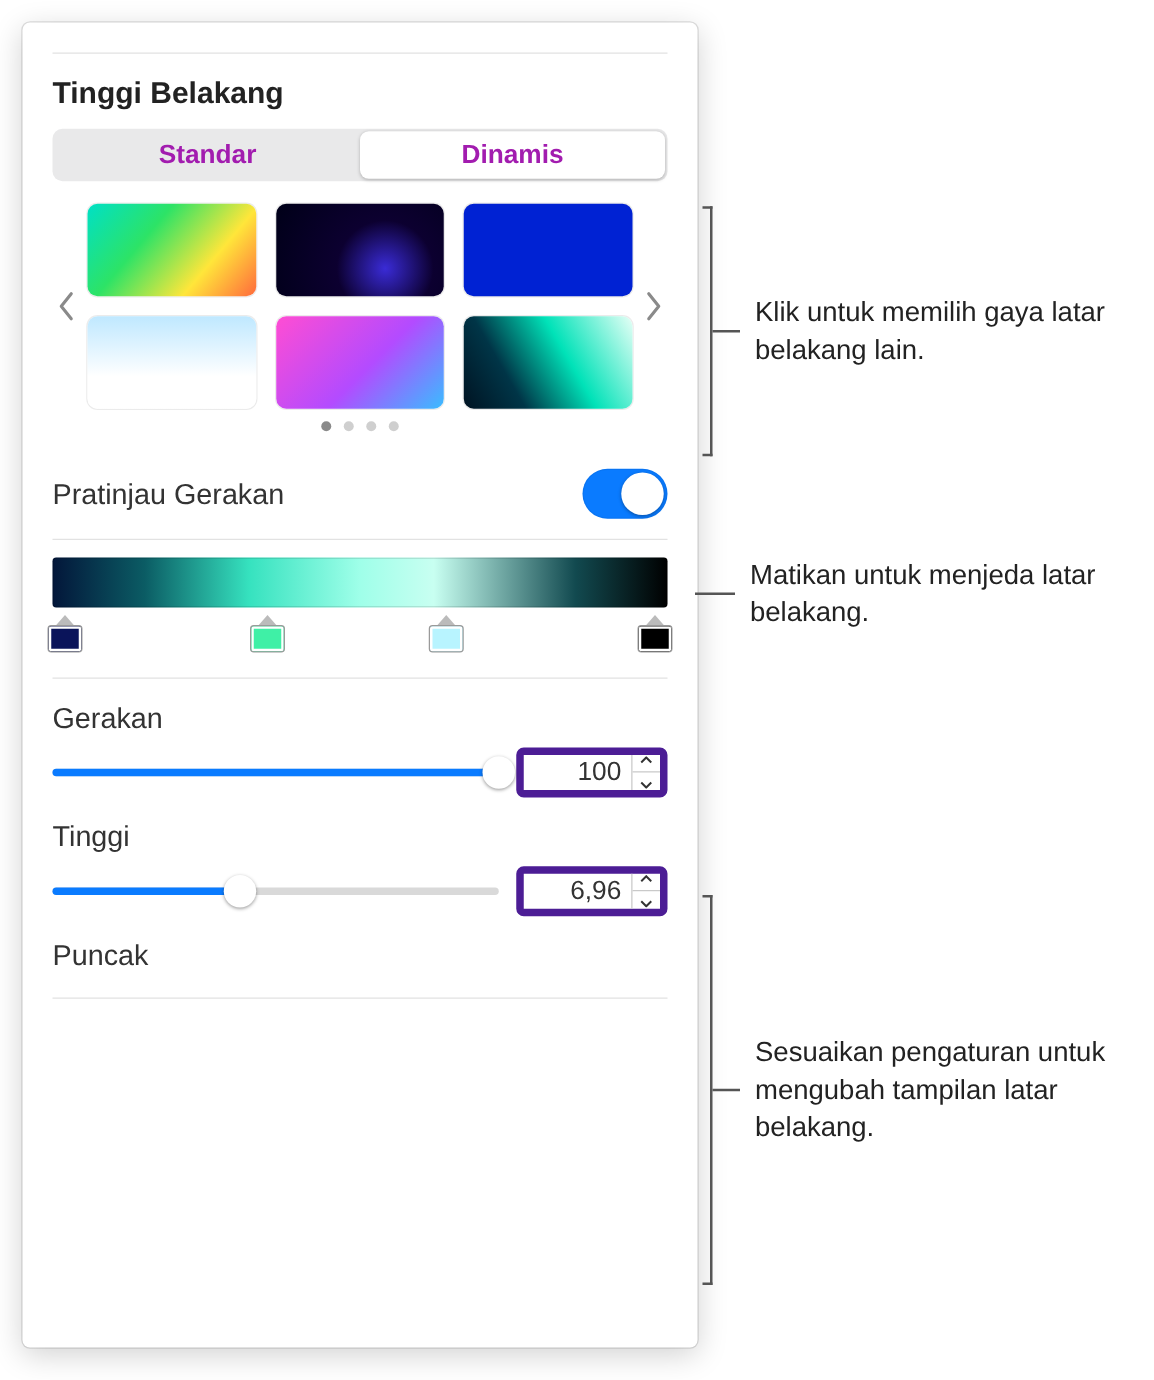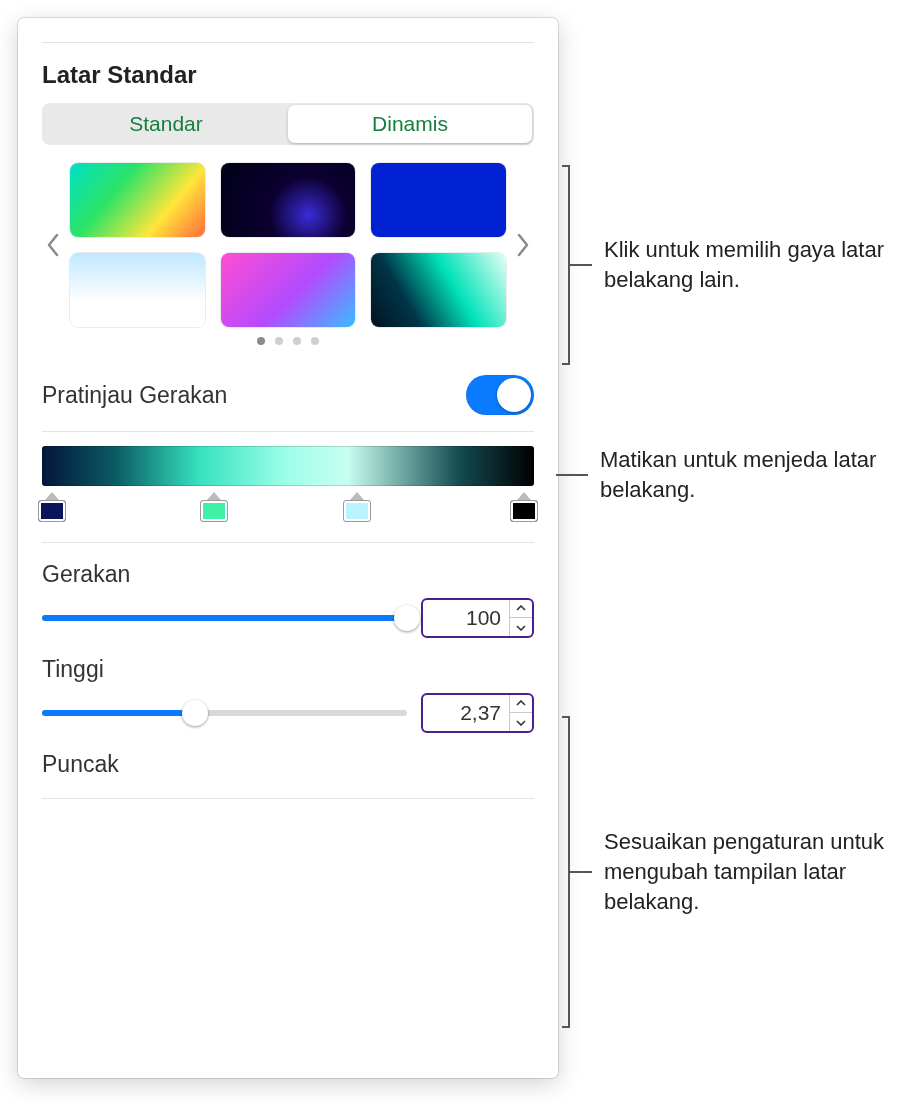--- a/index.html
+++ b/index.html
@@ -40,22 +40,23 @@
     background: #e9e9ea;
     padding: 2px;
     margin-bottom: 18px;
   }
   .segmented .seg {
     flex: 1;
     text-align: center;
     padding: 7px 0;
     font-size: 21px;
     border-radius: 7px;
-    color: #15803d;
+    color: #a21caf;
     cursor: pointer;
+    font-weight: bold;
   }
   .segmented .seg.selected {
     background: #fff;
     box-shadow: 0 1px 3px rgba(0,0,0,0.25);
   }
 
   .gallery-row {
     display: flex;
     align-items: center;
     gap: 6px;
@@ -149,21 +150,21 @@
     position:absolute; left:0; top:0; bottom:0;
     background:#0a7bff; border-radius:6px;
   }
   .slider-handle {
     position:absolute; top:50%; width:26px; height:26px; border-radius:50%;
     background:#fff; box-shadow:0 1px 3px rgba(0,0,0,0.4);
     transform:translate(-50%,-50%);
   }
   .num-input {
     display:flex; align-items:center;
-    border:2px solid #4c1d95; border-radius:6px;
+    border:6px solid #4c1d95; border-radius:6px;
     overflow:hidden; height:40px;
     background:#fff;
   }
   .num-input .val {
     width: 86px; padding: 6px 8px; text-align:right; font-size:21px;
   }
   .steppers { display:flex; flex-direction:column; border-left:1px solid #c9c9c9; }
   .step { width:22px; height:20px; display:flex;align-items:center;justify-content:center;
     font-size:10px; color:#333; cursor:pointer; }
   .step:first-child { border-bottom:1px solid #c9c9c9; }
@@ -180,21 +181,21 @@
     width: 8px;
   }
   .callout .text { font-size:22px; color:#222; line-height:1.35; padding-left:12px; max-width:310px; }
 </style>
 </head>
 <body>
 
 <div class="panel">
   <div class="top-hr"></div>
 
-  <div class="section-title">Latar Standar</div>
+  <div class="section-title">Tinggi Belakang</div>
 
   <div class="segmented">
     <div class="seg">Standar</div>
     <div class="seg selected">Dinamis</div>
   </div>
 
   <div class="gallery-row">
     <div class="chev">
       <svg width="14" height="24" viewBox="0 0 14 24">
           <path d="M11 2 L3 12 L11 22" fill="none" stroke="#8a8a8a" stroke-width="2.5" stroke-linecap="round" stroke-linejoin="round"></path>
@@ -281,21 +282,21 @@
   </div>
 
   <div class="slider-block">
     <div class="row-label">Tinggi</div>
     <div class="slider-row">
       <div class="slider-track">
         <div class="slider-fill" id="fill-height" style="width: 42%;"></div>
         <div class="slider-handle" id="h-height" style="left: 42%;"></div>
       </div>
       <div class="num-input">
-        <div class="val">2,37</div>
+        <div class="val">6,96</div>
         <div class="steppers">
           <div class="step">
               <svg width="10" height="6">
                 <path d="M1 5 L5 1 L9 5" fill="none" stroke="#333" stroke-width="1.6"></path>
               </svg>
             </div>
           <div class="step">
               <svg width="10" height="6">
                 <path d="M1 1 L5 5 L9 1" fill="none" stroke="#333" stroke-width="1.6"></path>
               </svg>

